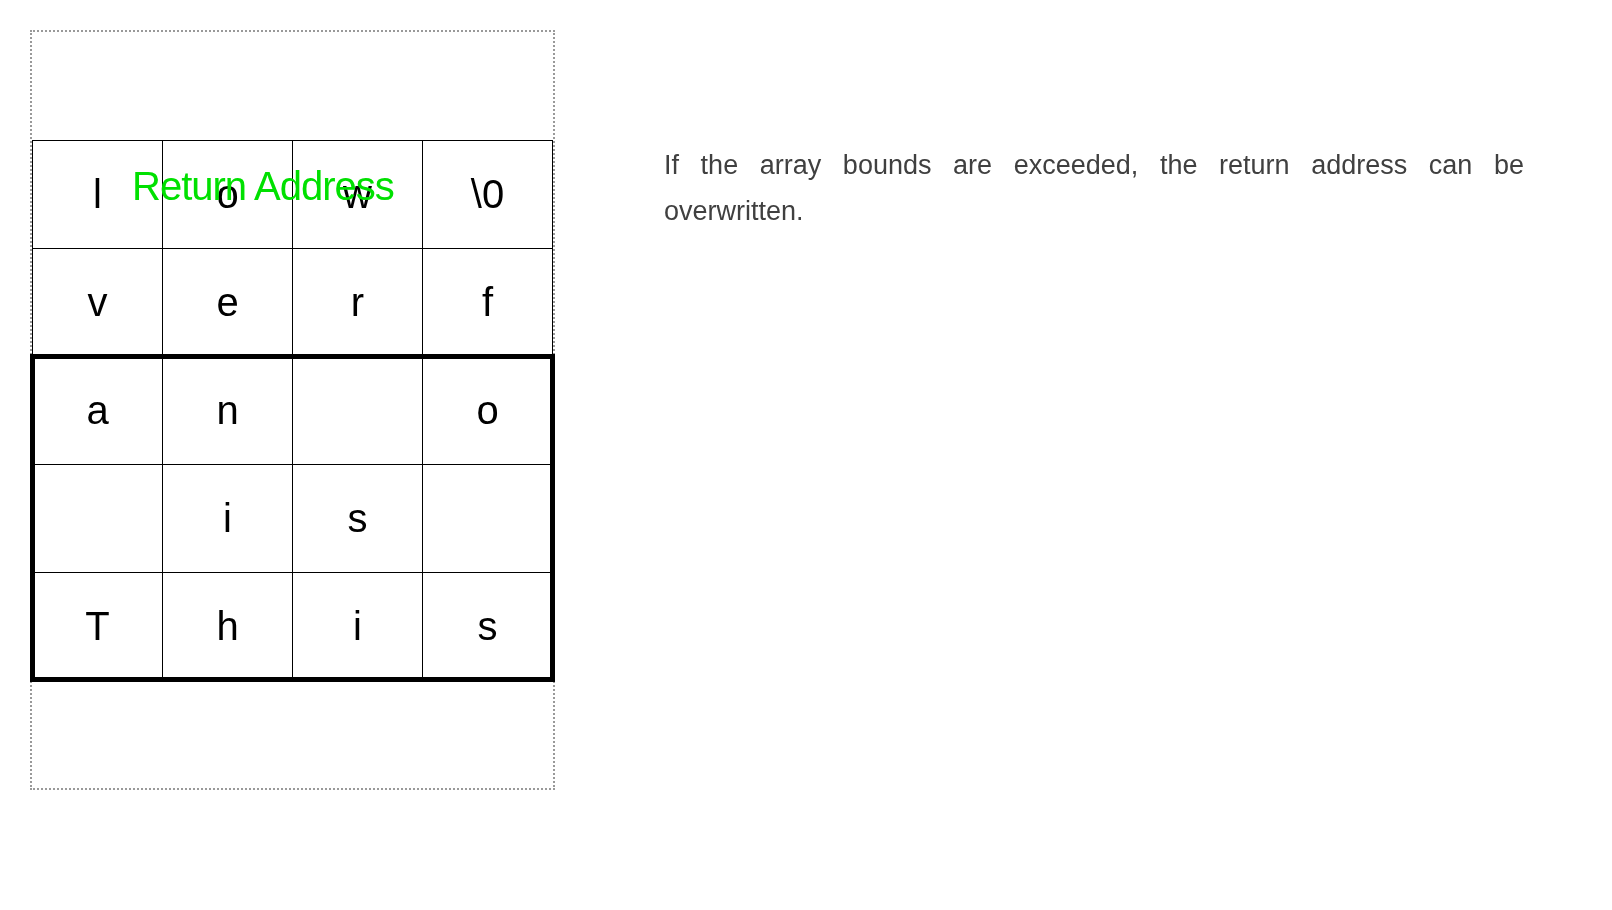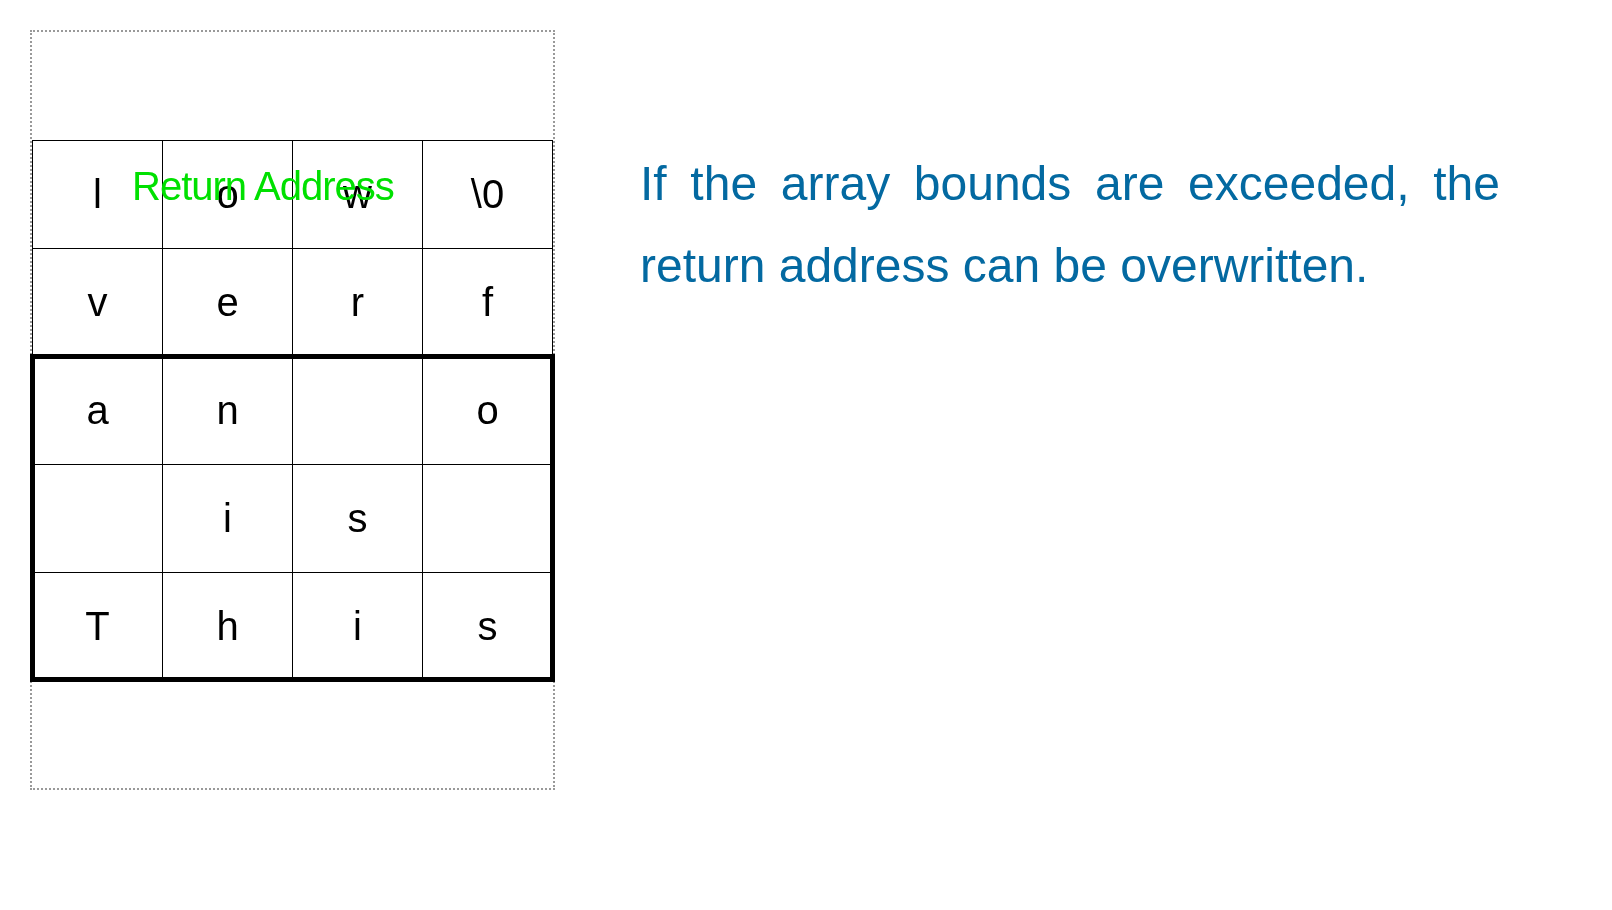--- a/index.html
+++ b/index.html
@@ -58,24 +58,25 @@
       color: #00e000;
       z-index: 3;
       white-space: nowrap;
       font-weight: 400;
       letter-spacing: -1px;
       pointer-events: none;
     }
     .explain {
       padding-top: 113px;
       width: 860px;
-      font-size: 48px;
+      font-size: 27px;
       line-height: 1.7;
       text-align: justify;
-      color: #0369a1;
+      color: #404040;
+      margin-left: 24px;
     }
   </style>
 </head>
 <body>
 
 <div class="container">
   <div class="stack-area">
     <table class="grid-table">
       <tbody>
           <tr>

